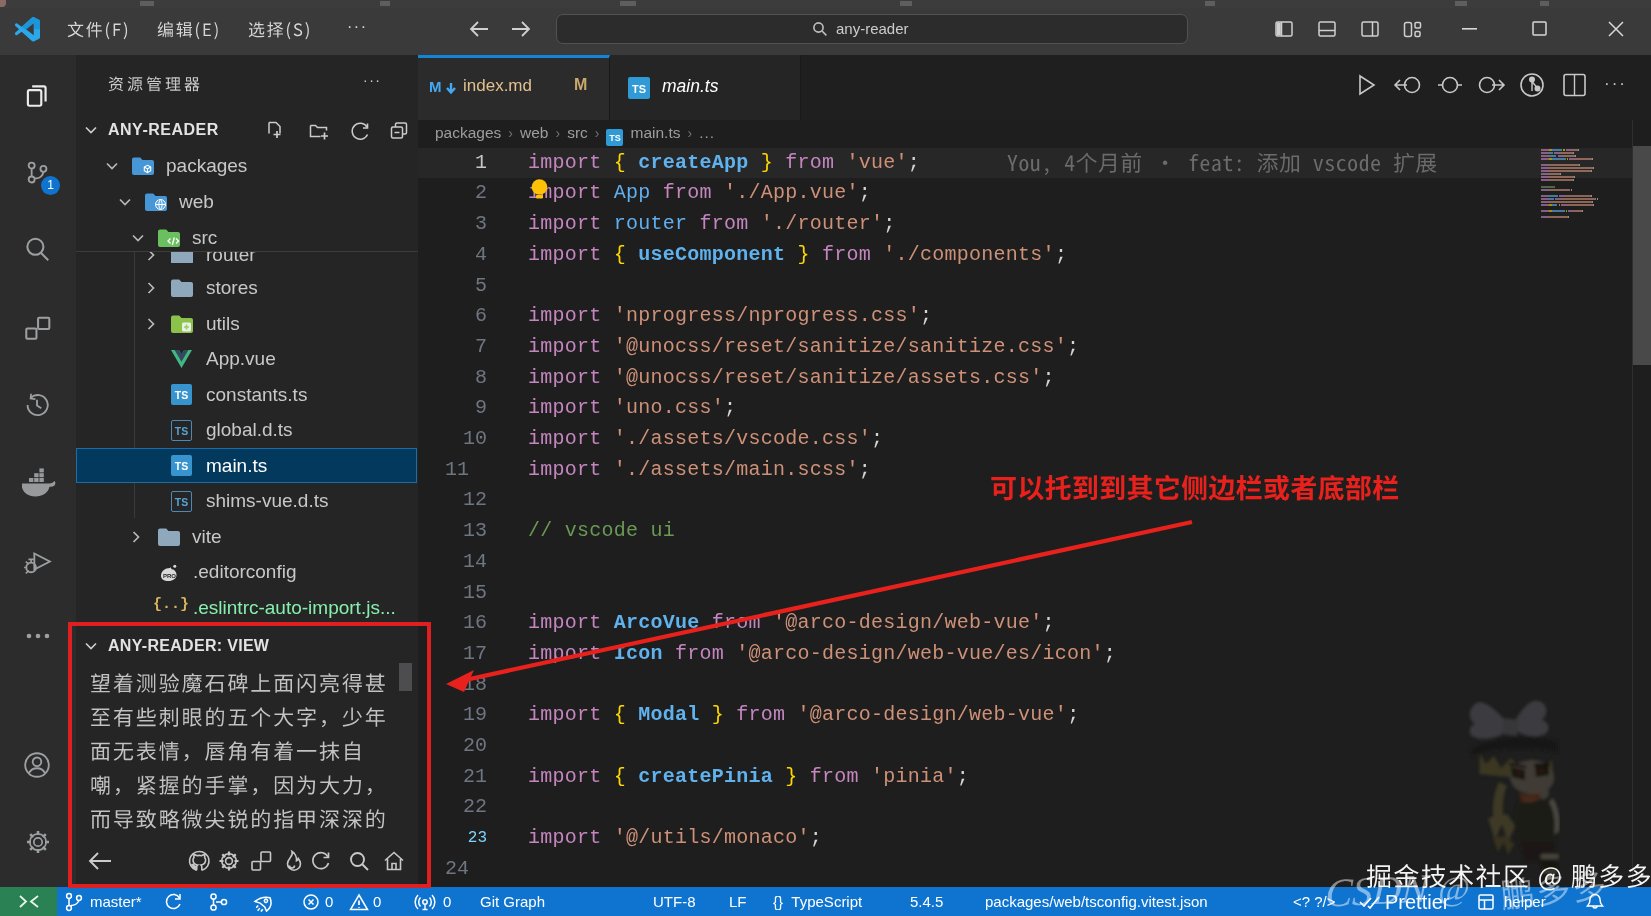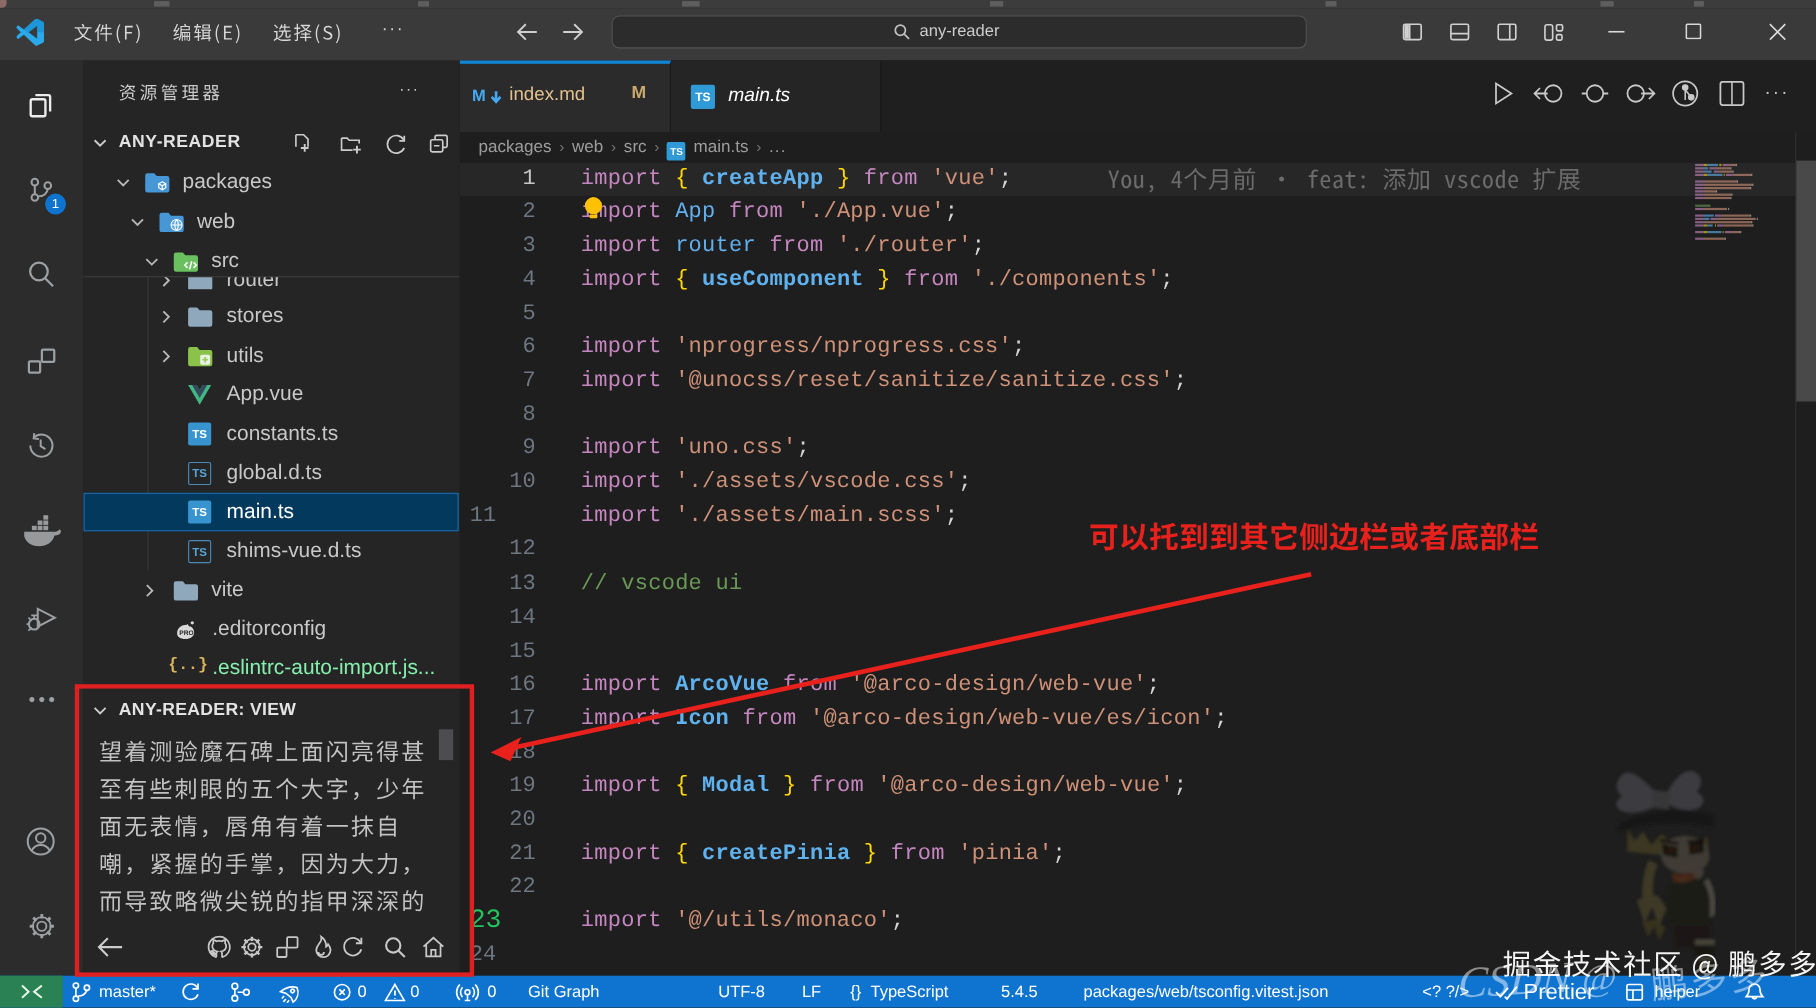--- a/index.html
+++ b/index.html
@@ -334,45 +334,46 @@
 <div class="abs mono" style="left:427px;top:209.1px;width:60px;height:30.7px;line-height:30.7px;font-size:20px;color:#6e7681;text-align:right">3</div>
 <div class="abs mono" style="left:528px;top:209.1px;height:30.7px;line-height:30.7px;font-size:20px;letter-spacing:0.25px;white-space:pre"><span style="color:#c586c0">import </span><span style="color:#61afef">router</span><span style="color:#c586c0"> from </span><span style="color:#ce9178">'./router'</span><span style="color:#d4d4d4">;</span></div>
 <div class="abs mono" style="left:427px;top:239.79999999999998px;width:60px;height:30.7px;line-height:30.7px;font-size:20px;color:#6e7681;text-align:right">4</div>
 <div class="abs mono" style="left:528px;top:239.79999999999998px;height:30.7px;line-height:30.7px;font-size:20px;letter-spacing:0.25px;white-space:pre"><span style="color:#c586c0">import </span><span style="color:#ffd700">{ </span><span style="color:#5fb2ee;font-weight:bold">useComponent</span><span style="color:#ffd700"> }</span><span style="color:#c586c0"> from </span><span style="color:#ce9178">'./components'</span><span style="color:#d4d4d4">;</span></div>
 <div class="abs mono" style="left:427px;top:270.5px;width:60px;height:30.7px;line-height:30.7px;font-size:20px;color:#6e7681;text-align:right">5</div>
 <div class="abs mono" style="left:427px;top:301.2px;width:60px;height:30.7px;line-height:30.7px;font-size:20px;color:#6e7681;text-align:right">6</div>
 <div class="abs mono" style="left:528px;top:301.2px;height:30.7px;line-height:30.7px;font-size:20px;letter-spacing:0.25px;white-space:pre"><span style="color:#c586c0">import </span><span style="color:#ce9178">'nprogress/nprogress.css'</span><span style="color:#d4d4d4">;</span></div>
 <div class="abs mono" style="left:427px;top:331.9px;width:60px;height:30.7px;line-height:30.7px;font-size:20px;color:#6e7681;text-align:right">7</div>
 <div class="abs mono" style="left:528px;top:331.9px;height:30.7px;line-height:30.7px;font-size:20px;letter-spacing:0.25px;white-space:pre"><span style="color:#c586c0">import </span><span style="color:#ce9178">'@unocss/reset/sanitize/sanitize.css'</span><span style="color:#d4d4d4">;</span></div>
 <div class="abs mono" style="left:427px;top:362.6px;width:60px;height:30.7px;line-height:30.7px;font-size:20px;color:#6e7681;text-align:right">8</div>
+<div class="abs mono" style="left:528px;top:362.6px;height:30.7px;line-height:30.7px;font-size:20px;letter-spacing:0.25px;white-space:pre"><span style="color:#c586c0">import </span><span style="color:#ce9178">'@unocss/reset/sanitize/assets.css'</span><span style="color:#d4d4d4">;</span></div>
 <div class="abs mono" style="left:427px;top:393.29999999999995px;width:60px;height:30.7px;line-height:30.7px;font-size:20px;color:#6e7681;text-align:right">9</div>
 <div class="abs mono" style="left:528px;top:393.29999999999995px;height:30.7px;line-height:30.7px;font-size:20px;letter-spacing:0.25px;white-space:pre"><span style="color:#c586c0">import </span><span style="color:#ce9178">'uno.css'</span><span style="color:#d4d4d4">;</span></div>
 <div class="abs mono" style="left:427px;top:424.0px;width:60px;height:30.7px;line-height:30.7px;font-size:20px;color:#6e7681;text-align:right">10</div>
 <div class="abs mono" style="left:528px;top:424.0px;height:30.7px;line-height:30.7px;font-size:20px;letter-spacing:0.25px;white-space:pre"><span style="color:#c586c0">import </span><span style="color:#ce9178">'./assets/vscode.css'</span><span style="color:#d4d4d4">;</span></div>
-<div class="abs mono" style="left:427px;top:454.7px;width:60px;height:30.7px;line-height:30.7px;font-size:20px;color:#6e7681;text-align:left">11</div>
+<div class="abs mono" style="left:427px;top:454.7px;width:60px;height:30.7px;line-height:30.7px;font-size:20px;color:#6e7681;text-align:center">11</div>
 <div class="abs mono" style="left:528px;top:454.7px;height:30.7px;line-height:30.7px;font-size:20px;letter-spacing:0.25px;white-space:pre"><span style="color:#c586c0">import </span><span style="color:#ce9178">'./assets/main.scss'</span><span style="color:#d4d4d4">;</span></div>
 <div class="abs mono" style="left:427px;top:485.4px;width:60px;height:30.7px;line-height:30.7px;font-size:20px;color:#6e7681;text-align:right">12</div>
 <div class="abs mono" style="left:427px;top:516.0999999999999px;width:60px;height:30.7px;line-height:30.7px;font-size:20px;color:#6e7681;text-align:right">13</div>
 <div class="abs mono" style="left:528px;top:516.0999999999999px;height:30.7px;line-height:30.7px;font-size:20px;letter-spacing:0.25px;white-space:pre"><span style="color:#6a9955">// vscode ui</span></div>
 <div class="abs mono" style="left:427px;top:546.8px;width:60px;height:30.7px;line-height:30.7px;font-size:20px;color:#6e7681;text-align:right">14</div>
 <div class="abs mono" style="left:427px;top:577.5px;width:60px;height:30.7px;line-height:30.7px;font-size:20px;color:#6e7681;text-align:right">15</div>
 <div class="abs mono" style="left:427px;top:608.2px;width:60px;height:30.7px;line-height:30.7px;font-size:20px;color:#6e7681;text-align:right">16</div>
 <div class="abs mono" style="left:528px;top:608.2px;height:30.7px;line-height:30.7px;font-size:20px;letter-spacing:0.25px;white-space:pre"><span style="color:#c586c0">import </span><span style="color:#5fb2ee;font-weight:bold">ArcoVue</span><span style="color:#c586c0"> from </span><span style="color:#ce9178">'@arco-design/web-vue'</span><span style="color:#d4d4d4">;</span></div>
 <div class="abs mono" style="left:427px;top:638.9px;width:60px;height:30.7px;line-height:30.7px;font-size:20px;color:#6e7681;text-align:right">17</div>
 <div class="abs mono" style="left:528px;top:638.9px;height:30.7px;line-height:30.7px;font-size:20px;letter-spacing:0.25px;white-space:pre"><span style="color:#c586c0">import </span><span style="color:#5fb2ee;font-weight:bold">Icon</span><span style="color:#c586c0"> from </span><span style="color:#ce9178">'@arco-design/web-vue/es/icon'</span><span style="color:#d4d4d4">;</span></div>
 <div class="abs mono" style="left:427px;top:669.5999999999999px;width:60px;height:30.7px;line-height:30.7px;font-size:20px;color:#6e7681;text-align:right">18</div>
 <div class="abs mono" style="left:427px;top:700.3px;width:60px;height:30.7px;line-height:30.7px;font-size:20px;color:#6e7681;text-align:right">19</div>
 <div class="abs mono" style="left:528px;top:700.3px;height:30.7px;line-height:30.7px;font-size:20px;letter-spacing:0.25px;white-space:pre"><span style="color:#c586c0">import </span><span style="color:#ffd700">{ </span><span style="color:#5fb2ee;font-weight:bold">Modal</span><span style="color:#ffd700"> }</span><span style="color:#c586c0"> from </span><span style="color:#ce9178">'@arco-design/web-vue'</span><span style="color:#d4d4d4">;</span></div>
 <div class="abs mono" style="left:427px;top:731.0px;width:60px;height:30.7px;line-height:30.7px;font-size:20px;color:#6e7681;text-align:right">20</div>
 <div class="abs mono" style="left:427px;top:761.7px;width:60px;height:30.7px;line-height:30.7px;font-size:20px;color:#6e7681;text-align:right">21</div>
 <div class="abs mono" style="left:528px;top:761.7px;height:30.7px;line-height:30.7px;font-size:20px;letter-spacing:0.25px;white-space:pre"><span style="color:#c586c0">import </span><span style="color:#ffd700">{ </span><span style="color:#5fb2ee;font-weight:bold">createPinia</span><span style="color:#ffd700"> }</span><span style="color:#c586c0"> from </span><span style="color:#ce9178">'pinia'</span><span style="color:#d4d4d4">;</span></div>
 <div class="abs mono" style="left:427px;top:792.3999999999999px;width:60px;height:30.7px;line-height:30.7px;font-size:20px;color:#6e7681;text-align:right">22</div>
-<div class="abs mono" style="left:427px;top:823.0999999999999px;width:60px;height:30.7px;line-height:30.7px;font-size:24px;color:#22c55e;text-align:left">23</div>
+<div class="abs mono" style="left:427px;top:823.0999999999999px;width:60px;height:30.7px;line-height:30.7px;font-size:16px;color:#7dd3fc;text-align:right">23</div>
 <div class="abs mono" style="left:528px;top:823.0999999999999px;height:30.7px;line-height:30.7px;font-size:20px;letter-spacing:0.25px;white-space:pre"><span style="color:#c586c0">import </span><span style="color:#ce9178">'@/utils/monaco'</span><span style="color:#d4d4d4">;</span></div>
-<div class="abs mono" style="left:427px;top:853.8px;width:60px;height:30.7px;line-height:30.7px;font-size:20px;color:#6e7681;text-align:left">24</div>
+<div class="abs mono" style="left:427px;top:853.8px;width:60px;height:30.7px;line-height:30.7px;font-size:20px;color:#6e7681;text-align:center">24</div>
 <svg style="position:absolute;left:1007px;top:170.5px;width:2px;height:2px;overflow:visible">
       <path d="M4.4 0H6.5V-5.7L10.4 -16H8.3L6.7 -11.3C6.3 -10 5.9 -8.9 5.5 -7.6H5.4C5 -8.9 4.7 -10 4.3 -11.3L2.6 -16H0.5L4.4 -5.7Z M16.9 0.3C19.3 0.3 21.4 -1.8 21.4 -5.9C21.4 -10.1 19.3 -12.1 16.9 -12.1C14.5 -12.1 12.4 -10.1 12.4 -5.9C12.4 -1.8 14.5 0.3 16.9 0.3ZM16.9 -1.4C15.5 -1.4 14.5 -3 14.5 -5.9C14.5 -8.9 15.5 -10.5 16.9 -10.5C18.3 -10.5 19.3 -8.9 19.3 -5.9C19.3 -3 18.3 -1.4 16.9 -1.4Z M27.1 0.3C28.5 0.3 29.5 -0.6 30.4 -1.6H30.5L30.6 0H32.2V-11.9H30.2V-3.2C29.4 -2 28.7 -1.4 27.8 -1.4C26.5 -1.4 26.1 -2.4 26.1 -4.3V-11.9H24.1V-4C24.1 -1.2 24.9 0.3 27.1 0.3Z M38.4 4.1C40.3 3.3 41.5 1.7 41.5 -0.4C41.5 -1.9 40.9 -2.8 39.8 -2.8C39 -2.8 38.3 -2.3 38.3 -1.4C38.3 -0.5 39 0.1 39.8 0.1L40 0C40 1.4 39.2 2.4 37.8 3Z M63.7 0H65.6V-4.3H67.3V-5.9H65.6V-15.6H63.2L57.9 -5.6V-4.3H63.7ZM63.7 -5.9H59.8L62.6 -11.2C63 -12 63.4 -12.9 63.7 -13.8H63.8C63.8 -12.7 63.7 -11.8 63.7 -10.9Z M78.7 -11.9V1.7H80.4V-11.9ZM79.7 -18.3C77.6 -14.7 73.6 -11.5 69.5 -9.7C69.9 -9.3 70.4 -8.7 70.7 -8.2C74 -9.9 77.3 -12.4 79.6 -15.4C82.5 -12 85.4 -9.9 88.6 -8.2C88.9 -8.7 89.4 -9.3 89.8 -9.7C86.5 -11.3 83.4 -13.4 80.6 -16.7L81.2 -17.7Z M95.6 -17.2V-10.4C95.6 -6.9 95.2 -2.5 91.7 0.6C92.1 0.8 92.7 1.4 92.9 1.8C95.1 -0.1 96.2 -2.6 96.7 -5.1H107.2V-0.7C107.2 -0.2 107.1 -0.1 106.5 -0C106 -0 104.3 0 102.5 -0.1C102.8 0.4 103.1 1.2 103.2 1.7C105.5 1.7 107 1.6 107.8 1.3C108.6 1 108.9 0.5 108.9 -0.7V-17.2ZM97.2 -15.6H107.2V-11.9H97.2ZM97.2 -10.4H107.2V-6.6H97C97.2 -7.9 97.2 -9.2 97.2 -10.4Z M126.6 -11.2V-2.3H128.1V-11.2ZM131 -11.9V-0.3C131 0 130.9 0.1 130.5 0.1C130.2 0.1 129 0.1 127.7 0.1C127.9 0.5 128.2 1.2 128.2 1.7C129.9 1.7 131 1.6 131.7 1.4C132.4 1.1 132.6 0.7 132.6 -0.3V-11.9ZM129.2 -18.4C128.7 -17.4 127.9 -15.9 127.1 -14.9H120.6L121.6 -15.3C121.2 -16.1 120.3 -17.4 119.5 -18.3L117.9 -17.8C118.7 -16.9 119.5 -15.7 119.9 -14.9H114.6V-13.4H134V-14.9H129C129.6 -15.8 130.3 -16.9 130.9 -17.9ZM122.3 -6.6V-4.4H117.5V-6.6ZM122.3 -7.8H117.5V-10H122.3ZM115.9 -11.4V1.6H117.5V-3.1H122.3V-0.2C122.3 0.1 122.2 0.2 121.9 0.2C121.6 0.2 120.6 0.2 119.5 0.2C119.7 0.6 120 1.2 120.1 1.7C121.6 1.7 122.5 1.6 123.1 1.4C123.7 1.1 123.9 0.7 123.9 -0.1V-11.4Z M158.1 -10.6C156.8 -10.6 155.8 -9.6 155.8 -8.3C155.8 -7 156.8 -6 158.1 -6C159.4 -6 160.4 -7 160.4 -8.3C160.4 -9.6 159.4 -10.6 158.1 -10.6Z M182.7 -10.2H185.1V0H187.1V-10.2H190.6V-11.9H187.1V-12.9C187.1 -14.5 187.9 -15.4 189.2 -15.4C189.8 -15.4 190.5 -15.3 191 -14.9L191.5 -16.4C190.9 -16.8 190 -17 189 -17C186.4 -17 185.1 -15.5 185.1 -12.9V-11.9L182.7 -11.7Z M198.6 0.3C200 0.3 201 -0.2 201.9 -0.7L201.1 -2C200.5 -1.6 199.8 -1.3 198.8 -1.3C196.9 -1.3 195.6 -2.9 195.5 -5.5H202.3C202.3 -5.7 202.3 -6.2 202.3 -6.6C202.3 -10 200.9 -12.1 198.2 -12.1C195.8 -12.1 193.5 -9.8 193.5 -5.9C193.5 -2 195.8 0.3 198.6 0.3ZM195.5 -6.9C195.7 -9.2 196.9 -10.6 198.3 -10.6C199.7 -10.6 200.6 -9.3 200.6 -6.9Z M208.2 0.3C209.4 0.3 210.6 -0.4 211.5 -1.5H211.6L211.7 0H213.4V-7.5C213.4 -10.3 212.1 -12.1 209.6 -12.1C208 -12.1 206.6 -11.4 205.6 -10.7L206.4 -9.3C207.2 -9.9 208.2 -10.5 209.3 -10.5C210.8 -10.5 211.4 -9.1 211.4 -7.5C207.3 -6.9 205.1 -5.6 205.1 -3C205.1 -0.9 206.4 0.3 208.2 0.3ZM208.8 -1.3C207.8 -1.3 207.1 -1.8 207.1 -3.2C207.1 -4.8 208.2 -5.7 211.4 -6.2V-2.8C210.5 -1.9 209.7 -1.3 208.8 -1.3Z M222.5 0.3C223.4 0.3 224.4 0 225.3 -0.3L224.9 -1.8C224.3 -1.5 223.7 -1.3 223 -1.3C221.4 -1.3 220.8 -2.3 220.8 -4V-10.2H225V-11.9H220.8V-15.2H219.2L218.9 -11.9L216.4 -11.8V-10.2H218.8V-4.1C218.8 -1.5 219.8 0.3 222.5 0.3Z M232.2 -8.6C233 -8.6 233.7 -9.1 233.7 -10C233.7 -10.9 233 -11.6 232.2 -11.6C231.5 -11.6 230.8 -10.9 230.8 -10C230.8 -9.1 231.5 -8.6 232.2 -8.6ZM232.2 0.3C233 0.3 233.7 -0.3 233.7 -1.2C233.7 -2.1 233 -2.8 232.2 -2.8C231.5 -2.8 230.8 -2.1 230.8 -1.2C230.8 -0.3 231.5 0.3 232.2 0.3Z M258.6 -6.3C258.1 -4.6 257.2 -2.7 255.8 -1.6L257 -0.7C258.4 -2 259.3 -4.1 259.9 -5.8ZM263.7 -5.5C264.3 -4.1 265 -2.2 265.2 -0.9L266.5 -1.4C266.3 -2.6 265.7 -4.5 264.9 -6ZM266.4 -6.1C267.6 -4.5 268.9 -2.2 269.5 -0.7L270.8 -1.4C270.3 -2.9 269 -5.1 267.7 -6.7ZM261.3 -8.7V-0.1C261.3 0.2 261.2 0.3 260.9 0.3C260.6 0.3 259.7 0.3 258.6 0.3C258.8 0.7 259 1.3 259.1 1.7C260.5 1.7 261.5 1.7 262.1 1.5C262.7 1.2 262.8 0.8 262.8 -0V-8.7ZM251.6 -16.9C252.8 -16.3 254.3 -15.3 255.1 -14.5L256 -15.9C255.3 -16.6 253.8 -17.5 252.5 -18.1ZM250.5 -11C251.8 -10.5 253.4 -9.5 254.2 -8.8L255.1 -10.2C254.3 -10.9 252.8 -11.7 251.4 -12.2ZM251 0.5 252.5 1.5C253.4 -0.5 254.5 -3 255.3 -5.2L254 -6.1C253.1 -3.8 251.9 -1.1 251 0.5ZM256.8 -17.1V-15.5H261.6C261.4 -14.5 261.1 -13.6 260.7 -12.6H255.8V-11.1H259.9C258.8 -9.3 257.3 -7.8 255.2 -6.8C255.5 -6.5 256 -5.9 256.2 -5.5C258.7 -6.8 260.5 -8.8 261.7 -11.1H264.4C265.7 -8.9 267.7 -6.9 269.8 -5.9C270 -6.3 270.5 -6.8 270.9 -7.2C269.1 -7.9 267.3 -9.4 266.1 -11.1H270.5V-12.6H262.4C262.8 -13.6 263.1 -14.5 263.4 -15.5H269.8V-17.1Z M284.5 -15.6V1.4H286.1V-0.2H290.3V1.2H292V-15.6ZM286.1 -1.8V-14H290.3V-1.8ZM276.3 -18 276.3 -14.2H273.2V-12.6H276.2C276.1 -7.1 275.4 -2.2 272.7 0.6C273.1 0.9 273.7 1.4 273.9 1.8C276.9 -1.4 277.6 -6.7 277.8 -12.6H281.1C281 -4.2 280.8 -1.2 280.3 -0.6C280.1 -0.3 279.9 -0.2 279.6 -0.2C279.2 -0.2 278.2 -0.2 277.2 -0.3C277.5 0.2 277.7 0.9 277.7 1.3C278.7 1.4 279.7 1.4 280.3 1.3C280.9 1.2 281.3 1 281.7 0.5C282.4 -0.5 282.6 -3.6 282.7 -13.3C282.7 -13.6 282.7 -14.2 282.7 -14.2H277.9L277.9 -18Z M310.1 0H312.5L316.1 -11.9H314.1L312.2 -5.1C312 -3.9 311.6 -2.7 311.4 -1.6H311.3C311 -2.7 310.7 -3.9 310.4 -5.1L308.6 -11.9H306.5Z M322.7 0.3C325.5 0.3 327 -1.3 327 -3.2C327 -5.5 325.1 -6.2 323.4 -6.8C322.1 -7.4 320.9 -7.7 320.9 -8.9C320.9 -9.8 321.5 -10.6 323 -10.6C324.1 -10.6 324.8 -10.2 325.6 -9.5L326.5 -10.8C325.6 -11.6 324.5 -12.1 323 -12.1C320.4 -12.1 319 -10.7 319 -8.8C319 -6.8 320.8 -6 322.4 -5.4C323.7 -4.8 325 -4.3 325 -3.1C325 -2.1 324.3 -1.2 322.8 -1.2C321.3 -1.2 320.4 -1.8 319.4 -2.7L318.4 -1.4C319.5 -0.4 321 0.3 322.7 0.3Z M335.2 0.3C336.5 0.3 337.8 -0.2 338.7 -1.2L337.9 -2.5C337.2 -1.8 336.3 -1.4 335.4 -1.4C333.4 -1.4 332.1 -3.2 332.1 -5.9C332.1 -8.6 333.5 -10.5 335.4 -10.5C336.2 -10.5 336.9 -10.1 337.5 -9.5L338.5 -10.8C337.7 -11.5 336.7 -12.1 335.3 -12.1C332.5 -12.1 330 -9.9 330 -5.9C330 -2 332.3 0.3 335.2 0.3Z M345.6 0.3C348.1 0.3 350.1 -1.8 350.1 -5.9C350.1 -10.1 348.1 -12.1 345.6 -12.1C343.2 -12.1 341.2 -10.1 341.2 -5.9C341.2 -1.8 343.2 0.3 345.6 0.3ZM345.6 -1.4C344.2 -1.4 343.2 -3 343.2 -5.9C343.2 -8.9 344.2 -10.5 345.6 -10.5C347.1 -10.5 348.1 -8.9 348.1 -5.9C348.1 -3 347.1 -1.4 345.6 -1.4Z M356.5 0.3C357.6 0.3 358.5 -0.4 359.1 -1.4H359.2L359.4 0H361V-16.7H359V-12.9L359.1 -10.8C358.4 -11.7 357.7 -12.1 356.7 -12.1C354.5 -12.1 352.7 -9.9 352.7 -5.9C352.7 -1.8 354.2 0.3 356.5 0.3ZM357 -1.4C355.5 -1.4 354.7 -3 354.7 -5.9C354.7 -8.7 355.8 -10.5 357.1 -10.5C357.8 -10.5 358.4 -10.2 359 -9.3V-3C358.4 -1.8 357.7 -1.4 357 -1.4Z M369.2 0.3C370.6 0.3 371.6 -0.2 372.5 -0.7L371.8 -2C371.1 -1.6 370.4 -1.3 369.5 -1.3C367.5 -1.3 366.3 -2.9 366.2 -5.5H372.9C373 -5.7 373 -6.2 373 -6.6C373 -10 371.5 -12.1 368.9 -12.1C366.5 -12.1 364.2 -9.8 364.2 -5.9C364.2 -2 366.4 0.3 369.2 0.3ZM366.2 -6.9C366.3 -9.2 367.5 -10.6 368.9 -10.6C370.4 -10.6 371.2 -9.3 371.2 -6.9Z M389.8 -18.3V-13.9H387.2V-12.4H389.8V-7.6C388.7 -7.2 387.7 -7 386.9 -6.7L387.3 -5.1L389.8 -5.9V-0.3C389.8 0 389.7 0.1 389.4 0.1C389.2 0.1 388.3 0.1 387.4 0.1C387.6 0.5 387.8 1.2 387.9 1.7C389.2 1.7 390.1 1.6 390.6 1.3C391.2 1.1 391.4 0.6 391.4 -0.3V-6.4L393.8 -7.2L393.6 -8.7L391.4 -8V-12.4H393.8V-13.9H391.4V-18.3ZM399.3 -17.7C399.8 -16.9 400.3 -15.8 400.6 -15H395.2V-9.5C395.2 -6.4 395 -2.1 392.5 0.9C392.9 1.1 393.6 1.5 393.9 1.9C396.4 -1.4 396.8 -6.1 396.8 -9.5V-13.4H406.8V-15H401.6L402.3 -15.3C402 -16 401.3 -17.3 400.8 -18.2Z M415.2 1.8V1.7C415.6 1.5 416.3 1.3 421.8 -0.1C421.7 -0.4 421.8 -1 421.8 -1.4L417.1 -0.4V-4.8H420.1C421.6 -1.5 424.4 0.8 428.3 1.8C428.5 1.3 429 0.7 429.3 0.4C427.4 0 425.7 -0.7 424.4 -1.7C425.6 -2.3 426.9 -3.1 427.9 -3.9L426.7 -4.7C425.9 -4.1 424.5 -3.2 423.4 -2.5C422.7 -3.2 422.1 -4 421.7 -4.8H429.1V-6.3H424.5V-8.6H428.2V-10H424.5V-12H423V-10H418.6V-12H417.1V-10H413.8V-8.6H417.1V-6.3H413.2V-4.8H415.6V-1.3C415.6 -0.3 414.9 0.2 414.5 0.4C414.7 0.7 415.1 1.4 415.2 1.8ZM418.6 -8.6H423V-6.3H418.6ZM413.1 -15.8H426.1V-13.6H413.1ZM411.4 -17.3V-10.9C411.4 -7.4 411.2 -2.5 409 0.9C409.4 1.1 410.2 1.5 410.5 1.8C412.8 -1.8 413.1 -7.2 413.1 -10.9V-12.2H427.8V-17.3Z" fill="#6b6b6b"></path>
     </svg>
 <svg class="abs" style="left:529px;top:178px" width="21" height="22" viewBox="0 0 21 22">
 <circle cx="10.5" cy="9" r="7.8" fill="#ffc105"></circle>
       <rect x="7" y="17" width="7" height="3.4" rx="1" fill="#ffc105"></rect>
     </svg>
 <div class="abs" style="left:1541.0px;top:148.5px;width:8.3px;height:2.1px;background:#c586c0;opacity:.62"></div>
 <div class="abs" style="left:1549.3px;top:148.5px;width:2.4px;height:2.1px;background:#ffd700;opacity:.62"></div>
 <div class="abs" style="left:1551.6px;top:148.5px;width:10.6px;height:2.1px;background:#5fb2ee;opacity:.62"></div>

